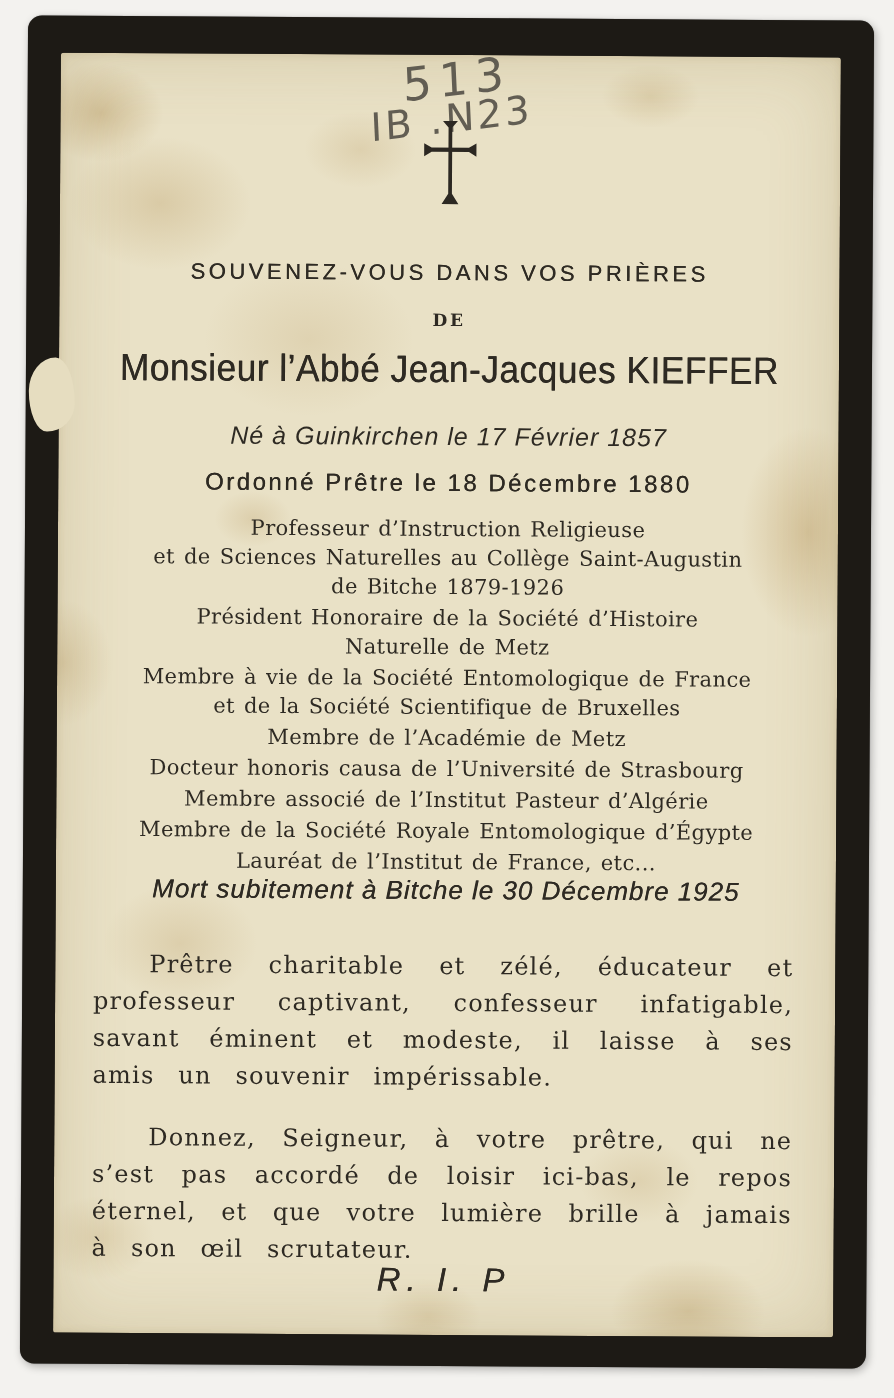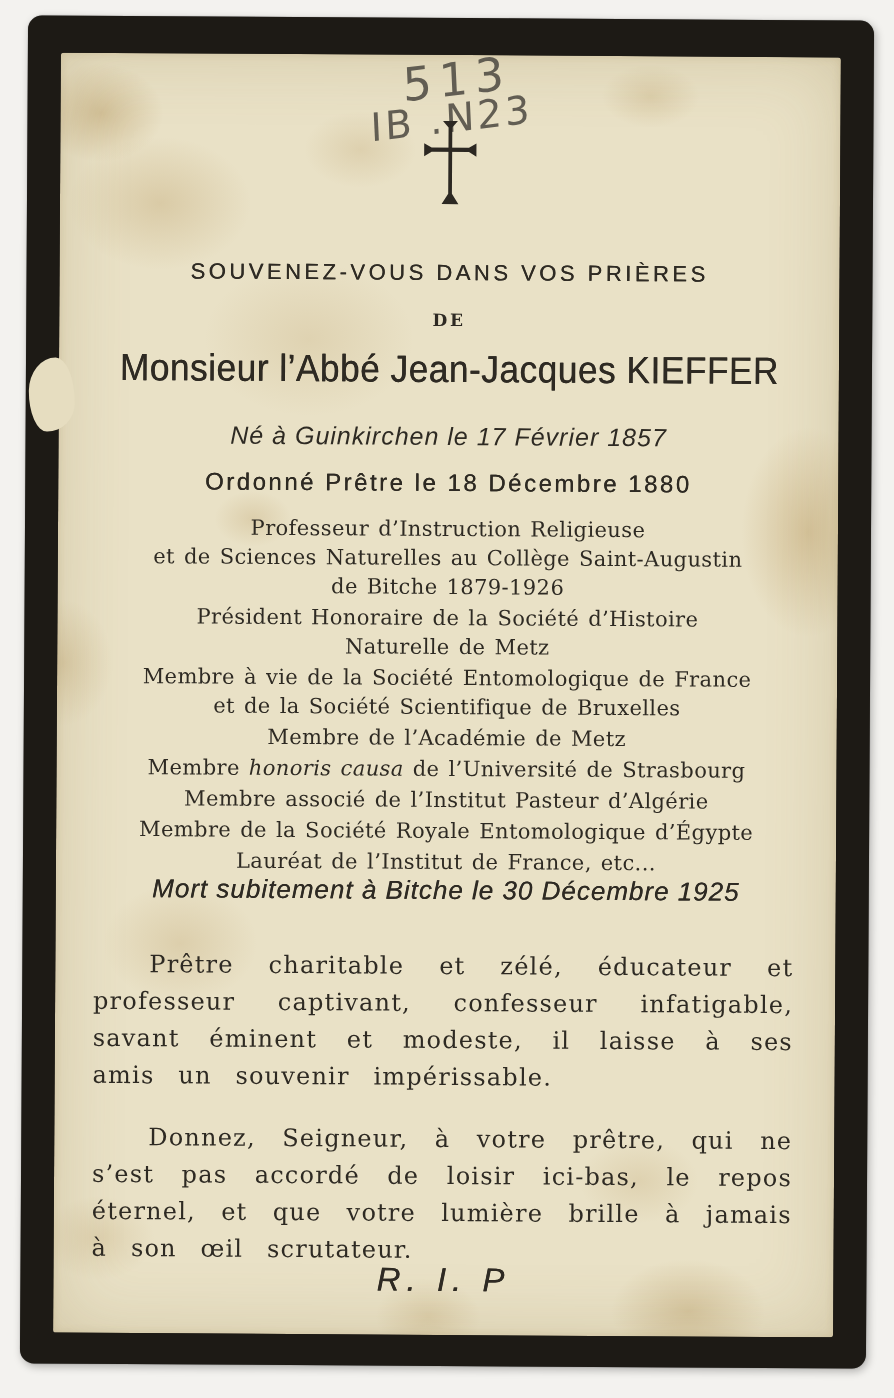--- a/index.html
+++ b/index.html
@@ -93,21 +93,21 @@
   }
   .ordination{
     top:414px;
     font-family:"Liberation Sans", sans-serif;
     font-size:24px;letter-spacing:2.5px;
     text-shadow:.3px 0 0 currentColor;
   }
 
   .honors{top:460px;font-size:21px;line-height:29px;letter-spacing:.4px;word-spacing:2px;}
   .honors .g{margin-top:2px;}
-  .honors .it{font-style:italic;}
+  .honors .it{}
 
   .death{
     top:820px;
     font-family:"Liberation Sans", sans-serif;font-style:italic;
     font-size:26px;letter-spacing:1px;
     text-shadow:.3px 0 0 currentColor;
   }
 
   .para{
     left:38px !important;right:auto;width:700px;
@@ -164,21 +164,21 @@
 
       <div class="honors">
         <div>Professeur d’Instruction Religieuse</div>
         <div>et de Sciences Naturelles au Collège Saint-Augustin</div>
         <div>de Bitche 1879-1926</div>
         <div class="g">Président Honoraire de la Société d’Histoire</div>
         <div>Naturelle de Metz</div>
         <div class="g">Membre à vie de la Société Entomologique de France</div>
         <div>et de la Société Scientifique de Bruxelles</div>
         <div class="g">Membre de l’Académie de Metz</div>
-        <div class="g"><span>Membre </span><span class="it">honoris causa</span><span> de l’Université de Strasbourg</span></div>
+        <div class="g"><span>Docteur </span><span class="it">honoris causa</span><span> de l’Université de Strasbourg</span></div>
         <div class="g">Membre associé de l’Institut Pasteur d’Algérie</div>
         <div class="g">Membre de la Société Royale Entomologique d’Égypte</div>
         <div class="g">Lauréat de l’Institut de France, etc...</div>
       </div>
 
       <div class="death">Mort subitement à Bitche le 30 Décembre 1925</div>
 
       <p class="para eulogy">
         <span class="jline ind" style="display:block">Prêtre charitable et zélé, éducateur et</span>
         <span class="jline" style="display:block">professeur captivant, confesseur infatigable,</span>

